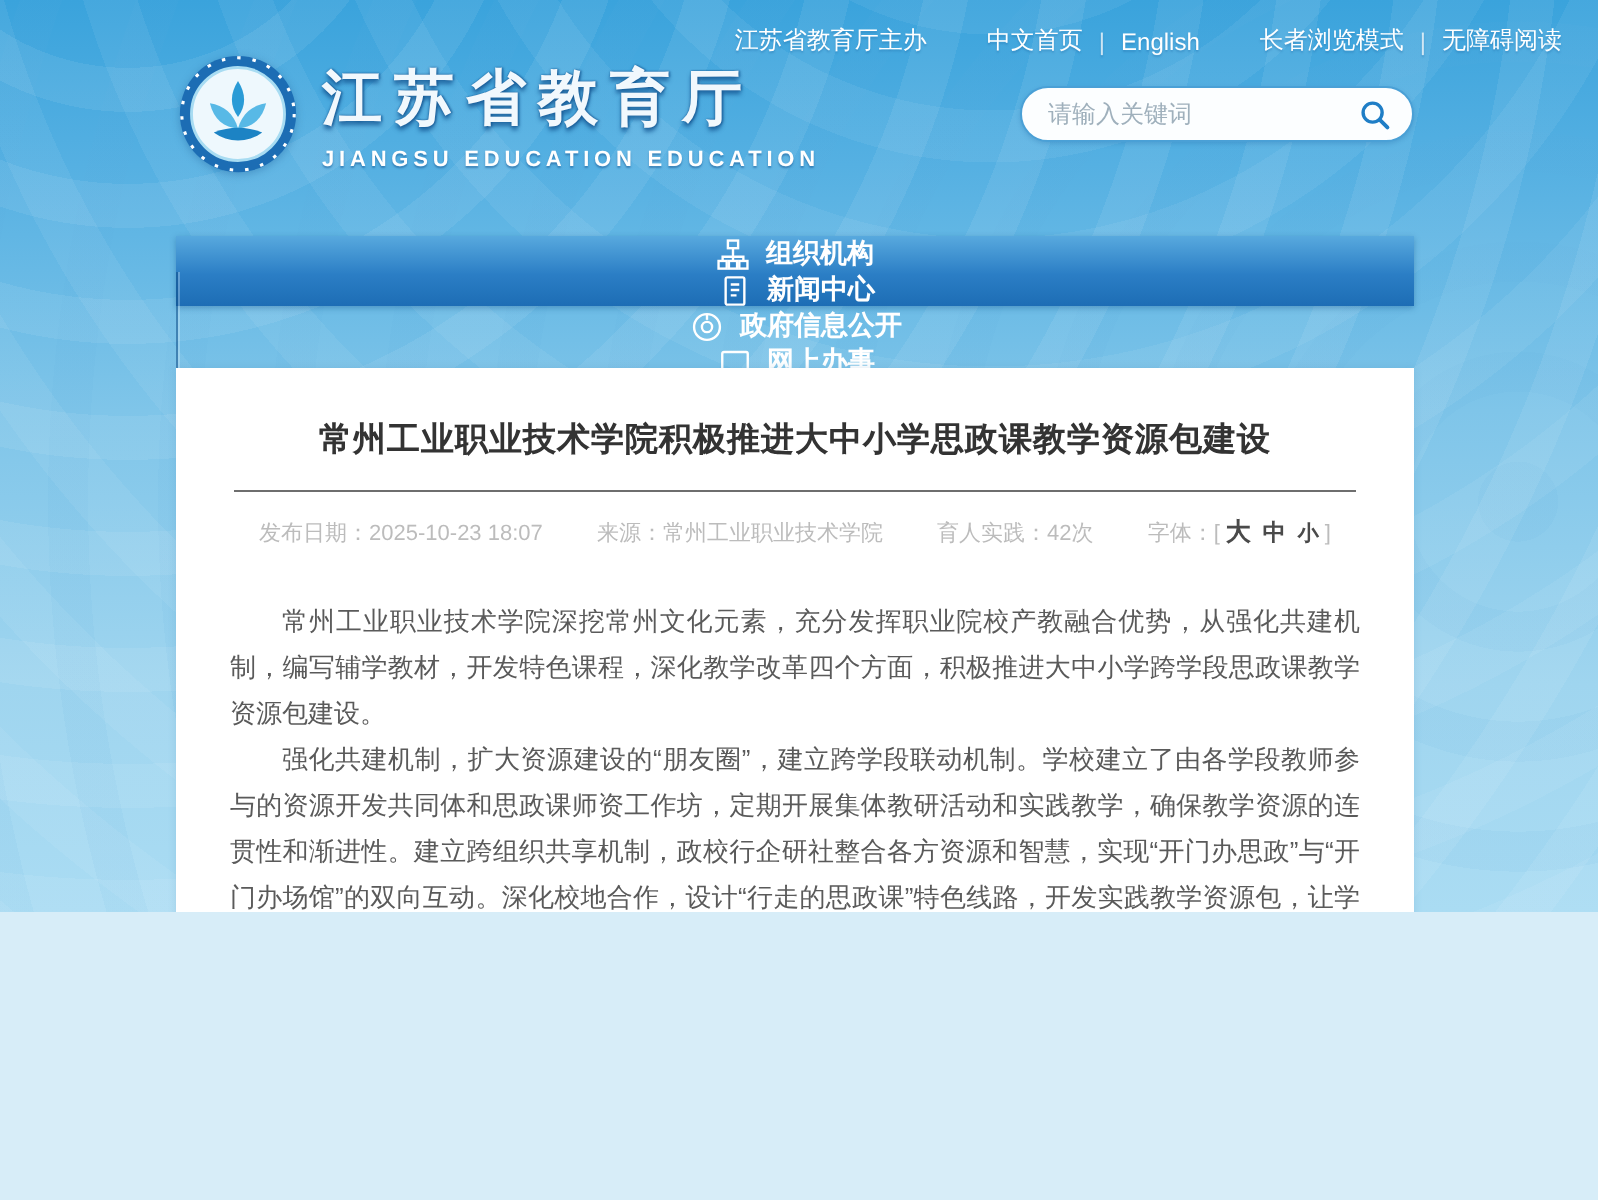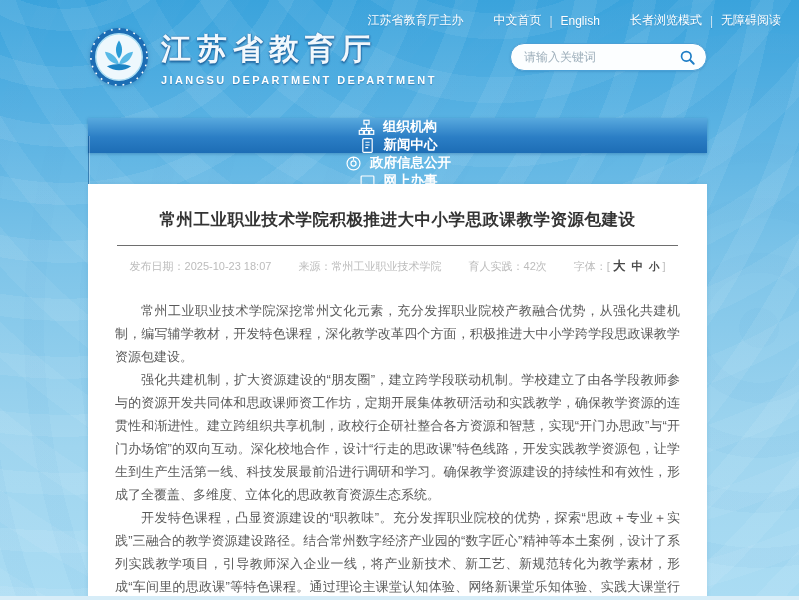--- a/index.html
+++ b/index.html
@@ -1,18 +1,18 @@
 <!DOCTYPE html>
 <html><head>
 <meta charset="utf-8">
 <style>
   * { margin:0; padding:0; box-sizing:border-box; }
   body { background:#d7edf8; font-family:"Liberation Sans","DejaVu Sans",sans-serif; }
   .page{
-    position:relative; width:799px; height:596px; overflow:hidden;
+    position:relative; width:799px; height:456px; overflow:hidden;
     background:linear-gradient(180deg,#3aa3dc 0%,#55b0e2 18%,#7fc5e9 45%,#9fd5ef 75%,#aadcf3 100%);
     text-decoration:underline;
   }
   .bg-waves{
     position:absolute; inset:0; pointer-events:none;
     background:
       repeating-radial-gradient(circle at 8% -18%, rgba(255,255,255,.07) 0 22px, transparent 22px 58px),
       repeating-radial-gradient(circle at 62% -30%, rgba(255,255,255,.06) 0 26px, transparent 26px 64px),
       repeating-radial-gradient(circle at 95% 55%, rgba(90,170,220,.08) 0 20px, transparent 20px 55px);
   }
@@ -114,21 +114,21 @@
         <circle cx="32" cy="32" r="30" fill="#1c6db4"></circle>
         <circle cx="32" cy="32" r="29" fill="none" stroke="#ffffff" stroke-width="1.6" stroke-dasharray="1.8 6.2"></circle>
         <circle cx="32" cy="32" r="24" fill="#eef8fd" stroke="#a8dcf2" stroke-width="1.5"></circle>
         <path d="M32 15c-4.2 6.5-4.2 13 0 18.5 4.2-5.5 4.2-12 0-18.5z" fill="#2a9bd6"></path>
         <path d="M17.5 26.5c2 8.5 7.5 12.5 14.5 13-2-7.5-7.5-12-14.5-13z" fill="#58b9e6"></path>
         <path d="M46.5 26.5c-2 8.5-7.5 12.5-14.5 13 2-7.5 7.5-12 14.5-13z" fill="#58b9e6"></path>
         <path d="M19.5 41.5c7.5 5.5 17.5 5.5 25 0-8.5-3.2-16.5-3.2-25 0z" fill="#1c83c4"></path>
       </svg>
       <div class="brand-text">
         <div class="site-name">江苏省教育厅</div>
-        <div class="site-name-en">JIANGSU DEPARTMENT DEPARTMENT</div>
+        <div class="site-name-en">JIANGSU EDUCATION EDUCATION</div>
       </div>
     </div>
     <div class="search">
       <input type="text" placeholder="请输入关键词" style="">
       <svg class="search-icon" viewBox="0 0 20 20">
         <circle cx="8.6" cy="8.6" r="5.6" fill="none" stroke="#1f7ec6" stroke-width="2"></circle>
         <path d="M13 13l4.3 4.3" stroke="#1f7ec6" stroke-width="2.3" stroke-linecap="round"></path>
       </svg>
     </div>
   </div>

